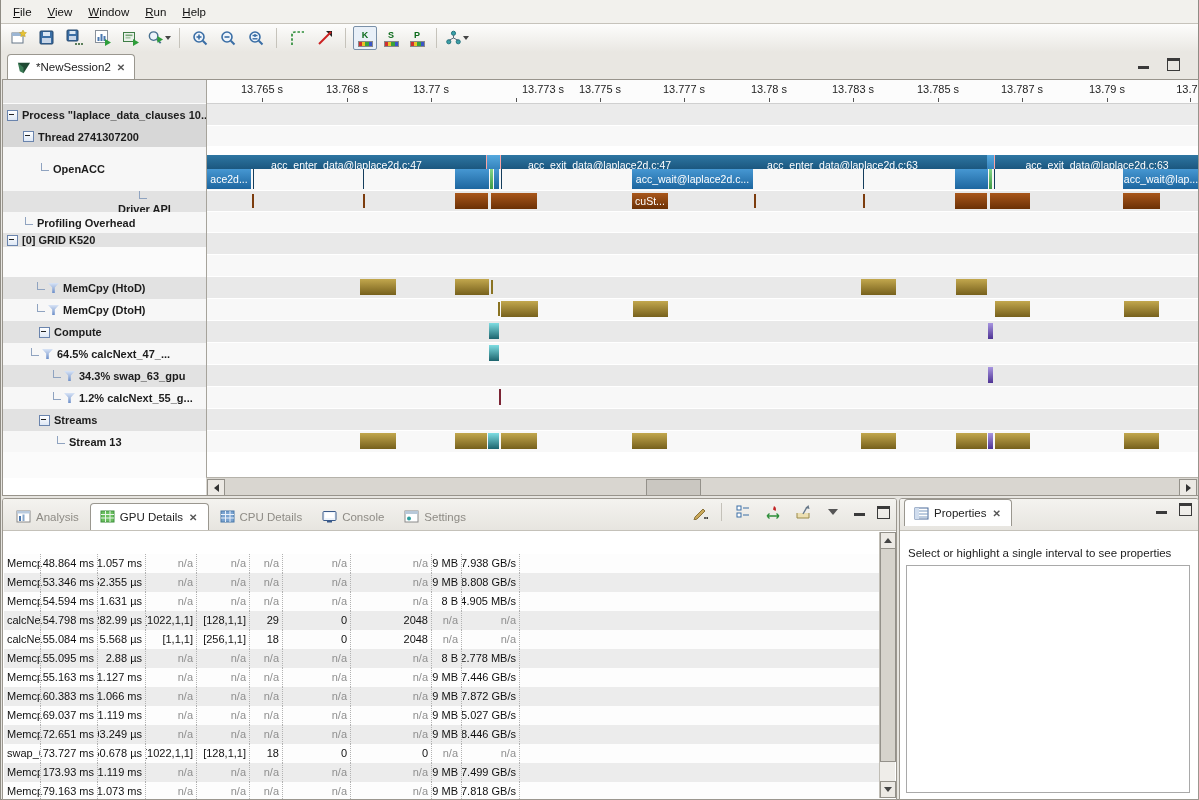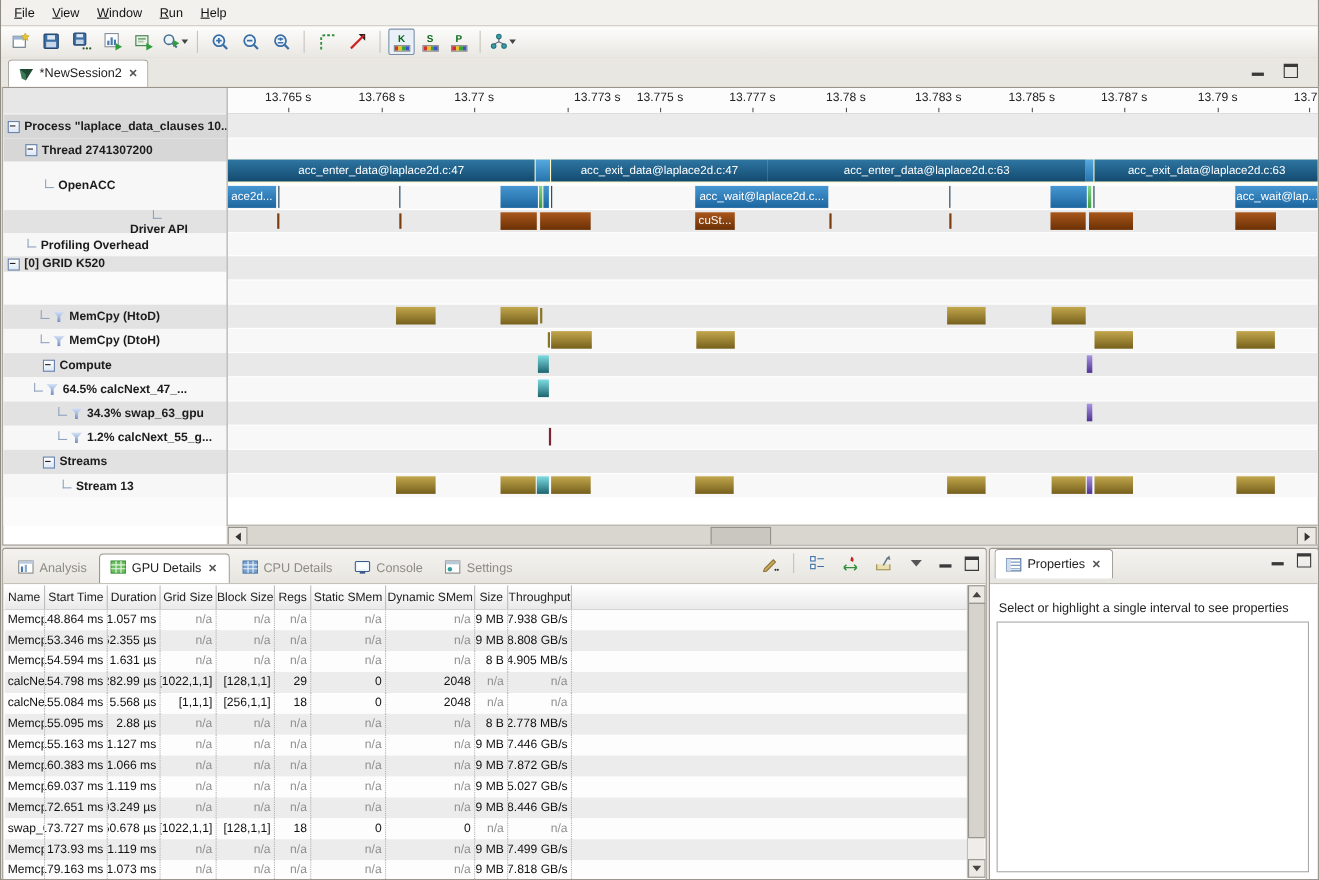--- a/index.html
+++ b/index.html
@@ -338,21 +338,21 @@
       </div>
       <div class="tree-row" style="top: 328px; height: 21px; background: rgb(247, 247, 247); padding-left: 54px;">
         <span class="br"></span>
         <span class="tl-label">Stream 13</span>
       </div>
     </div>
   <div id="tl-divider"></div>
   <div id="lanes">
       <div class="lane" style="top: 1px; height: 21px; background: rgb(235, 235, 235);"></div>
       <div class="lane" style="top: 23px; height: 20px; background: rgb(248, 248, 248);"></div>
-      <div class="lane" style="top: 42px; height: 21px; background: #fef9c3;">
+      <div class="lane" style="top: 52px; height: 21px; background: #fca5a5;">
         <div class="bar b-navy" style="left: 0px; width: 279px;">
           <span class="bl">acc_enter_data@laplace2d.c:47</span>
         </div>
         <div class="bar b-blue2" style="left: 280px; width: 13px;"></div>
         <div class="bar b-navy" style="left: 294px; width: 197px;">
           <span class="bl">acc_exit_data@laplace2d.c:47</span>
         </div>
         <div class="bar b-navy" style="left: 491px; width: 289px;">
           <span class="bl">acc_enter_data@laplace2d.c:63</span>
         </div>
@@ -526,33 +526,20 @@
           </svg>
         </span>
       <span class="mini">
           <span class="tri-view"></span>
         </span>
       <span class="ic-min"></span>
       <span class="ic-max"></span>
     </div>
   </div>
   <div id="gpu-table">
-    <div id="gt-head">
-        <div class="hc" style="width: 36px;">Name</div>
-        <div class="hc" style="width: 56px;">Start Time</div>
-        <div class="hc" style="width: 47px;">Duration</div>
-        <div class="hc" style="width: 50px;">Grid Size</div>
-        <div class="hc" style="width: 52px;">Block Size</div>
-        <div class="hc" style="width: 32px;">Regs</div>
-        <div class="hc" style="width: 67px;">Static SMem</div>
-        <div class="hc" style="width: 80px;">Dynamic SMem</div>
-        <div class="hc" style="width: 29px;">Size</div>
-        <div class="hc" style="width: 57px;">Throughput</div>
-        <div class="hc hc-fill"></div>
-      </div>
     <div id="gt-body">
         <div class="trow odd" style="top: 0px;">
           <div class="tc c-name" style="width: 36px;">
             <span>Memcpy</span>
           </div>
           <div class="tc" style="width: 56px;">
             <span>148.864 ms</span>
           </div>
           <div class="tc" style="width: 47px;">
             <span>1.057 ms</span>

